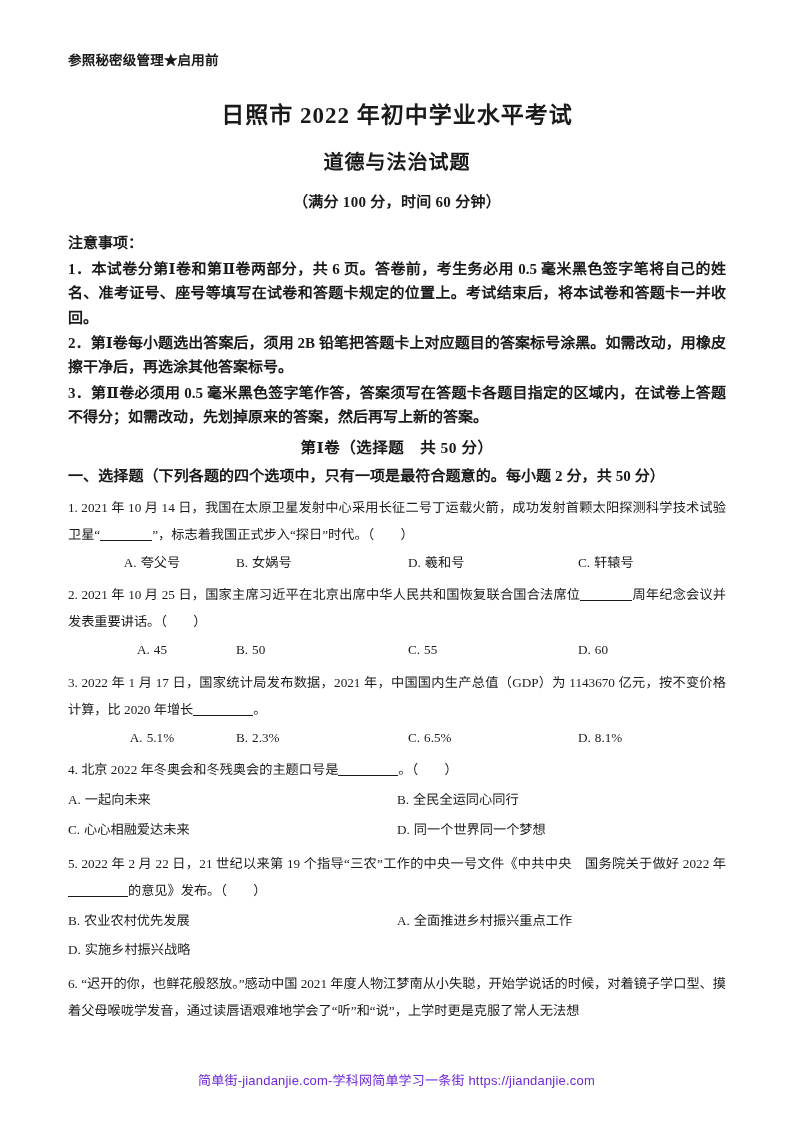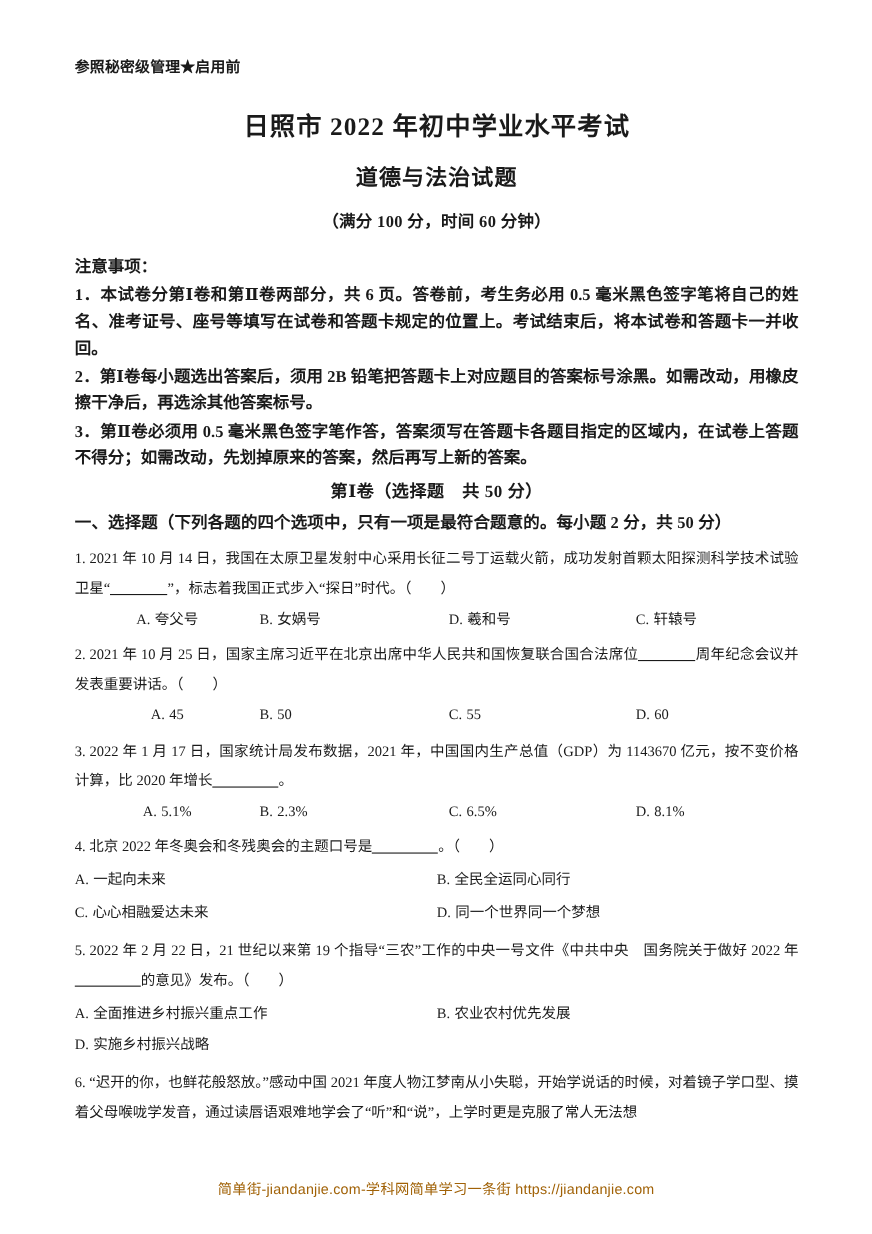--- a/index.html
+++ b/index.html
@@ -145,21 +145,21 @@
   .opt .lab { margin-right: 4px; }
 
   
   .footer {
     position: absolute;
     left: 0;
     top: 1070px;
     width: 793px;
     text-align: center;
     font-size: 13px;
-    color: #a16207;
+    color: #6d28d9;
     font-family: "Liberation Sans", "DejaVu Sans", sans-serif;
     letter-spacing: 0.2px;
   }
 </style>
 </head>
 <body>
 
 <div class="page">
   <div class="content">
 
@@ -217,22 +217,22 @@
         <div class="opt"><span class="lab">A.</span><span>一起向未来</span></div>
         <div class="opt"><span class="lab">B.</span><span>全民全运同心同行</span></div>
         <div class="opt"><span class="lab">C.</span><span>心心相融爱达未来</span></div>
         <div class="opt"><span class="lab">D.</span><span>同一个世界同一个梦想</span></div>
       </div>
     </div>
 
     <div class="question">
       <p class="q-stem"><span>5. 2022 年 2 月 22 日，21 世纪以来第 19 个指导“三农”工作的中央一号文件《中共中央　国务院关于做好 2022 年</span><span class="blank wide"></span><span>的意见》发布。（　　）</span></p>
       <div class="opts cols2">
+        <div class="opt"><span class="lab">B.</span><span>农业农村优先发展</span></div>
         <div class="opt"><span class="lab">A.</span><span>全面推进乡村振兴重点工作</span></div>
-        <div class="opt"><span class="lab">B.</span><span>农业农村优先发展</span></div>
         <div class="opt"><span class="lab">D.</span><span>实施乡村振兴战略</span></div>
       </div>
     </div>
 
     <div class="question">
       <p class="q-stem">6. “迟开的你，也鲜花般怒放。”感动中国 2021 年度人物江梦南从小失聪，开始学说话的时候，对着镜子学口型、摸着父母喉咙学发音，通过读唇语艰难地学会了“听”和“说”，上学时更是克服了常人无法想</p>
     </div>
 
   </div>
 

